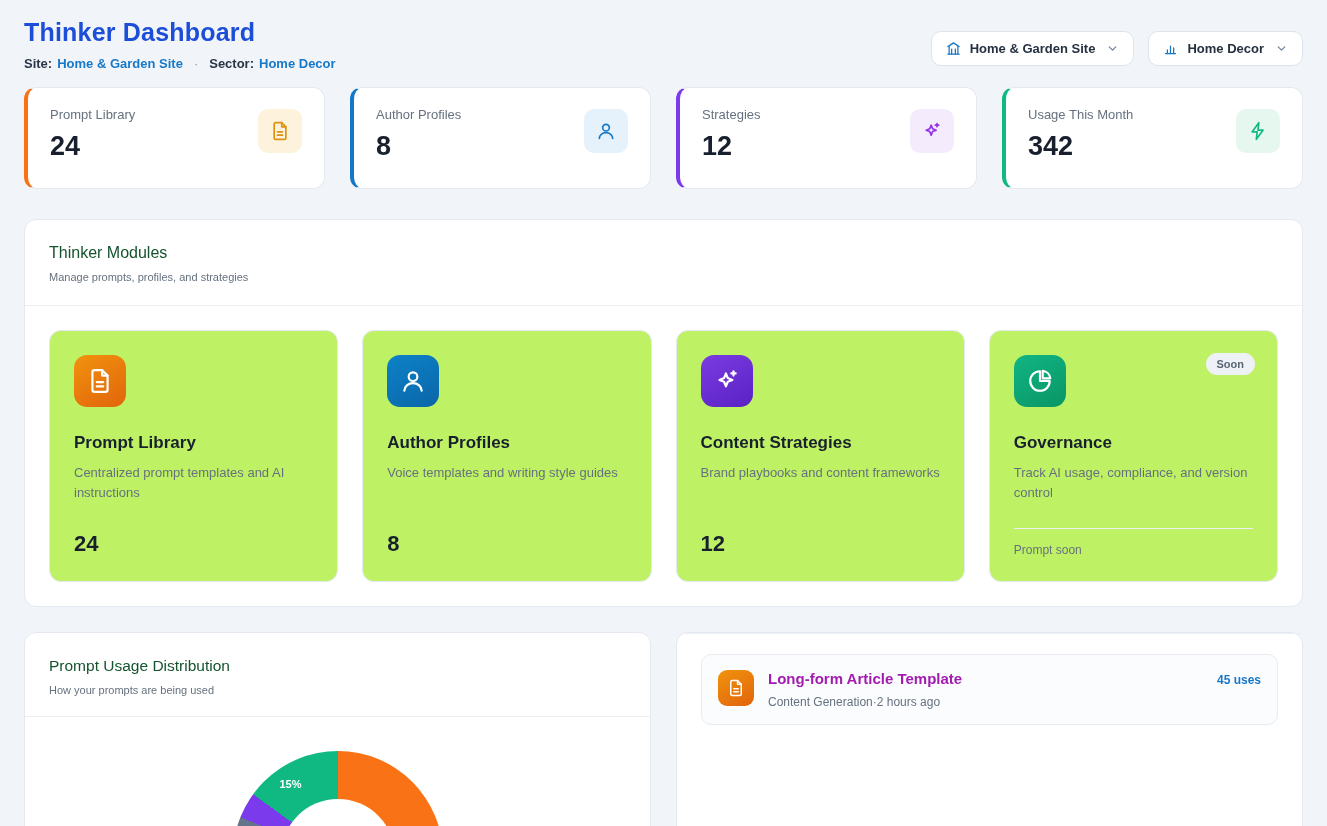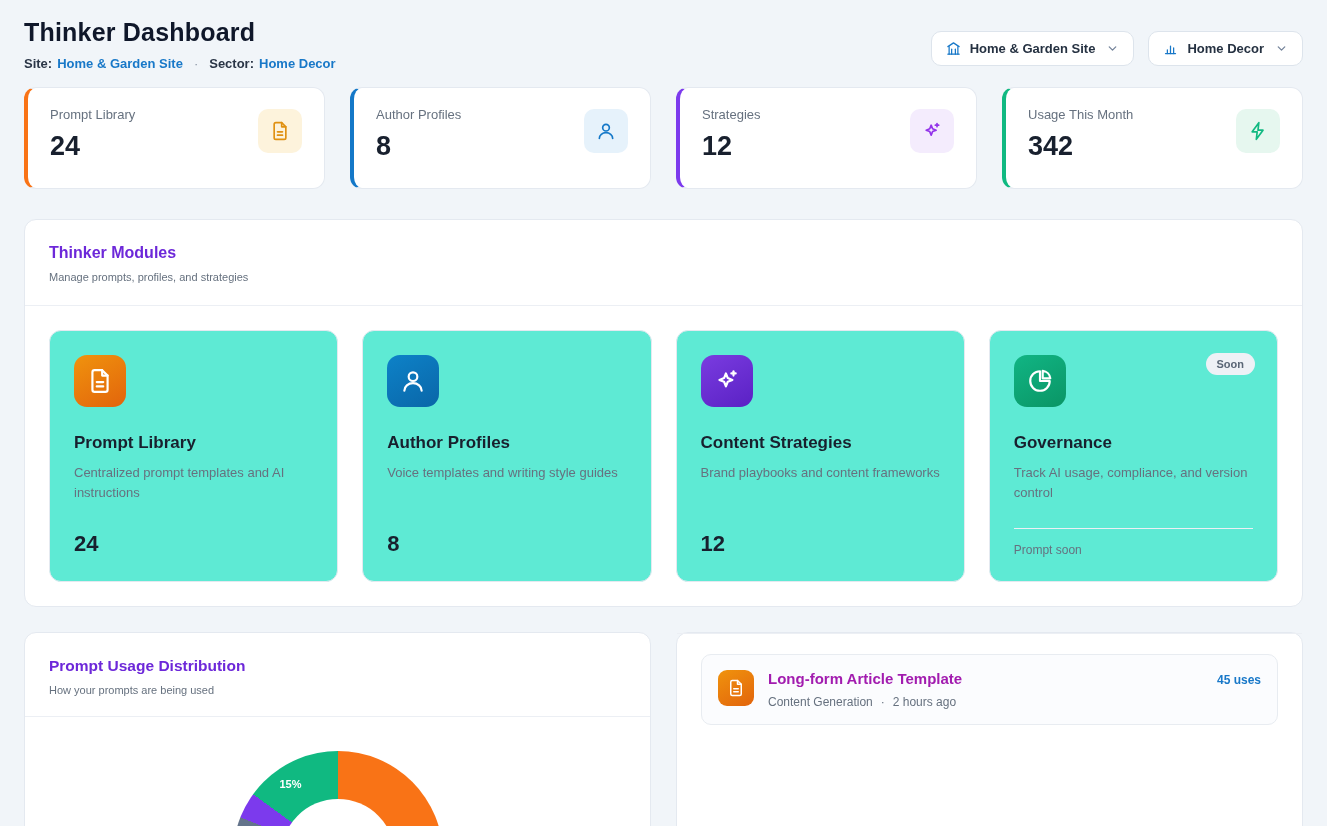--- a/index.html
+++ b/index.html
@@ -7,21 +7,21 @@
   body {
     background: #f1f5f9;
     font-family: "Liberation Sans", sans-serif;
     color: #1c2534;
     overflow: hidden;
   }
   .page { padding: 18px 24px; }
 
   
   .topbar { display: flex; justify-content: space-between; align-items: flex-start; }
-  .title { font-size: 25px; font-weight: 700; letter-spacing: .2px; color: #0f172a; }
+  .title { font-size: 25px; font-weight: 700; letter-spacing: .2px; color: #1d4ed8; }
   .meta { margin-top: 9px; font-size: 13px; font-weight: 700; color: #2a3546; display: flex; align-items: center; gap: 5px; }
   .meta .link { color: #1878c8; cursor: pointer; }
   .meta .dot { color: #8a94a4; font-weight: 400; margin: 0 6px; }
   .selectors { display: flex; gap: 14px; margin-top: 13px; }
   .select-btn {
     display: flex; align-items: center; gap: 9px;
     background: #fff; border: 1px solid #dde4ec; border-radius: 10px;
     padding: 9px 14px; font-size: 13px; font-weight: 700; color: #253141;
     cursor: pointer; font-family: inherit;
   }
@@ -40,28 +40,28 @@
   .stat-value { font-size: 27px; font-weight: 700; margin-top: 9px; color: #18202e; }
   .stat-icon {
     width: 44px; height: 44px; border-radius: 10px; margin-top: 2px;
     background: var(--tint, #eee); color: var(--icon, #888);
     display: flex; align-items: center; justify-content: center; flex-shrink: 0;
   }
 
   
   .panel { background: #fff; border: 1px solid #e4e9f0; border-radius: 12px; margin-top: 30px; }
   .panel-head { padding: 24px 24px 22px; }
-  .panel-title { font-size: 16px; font-weight: 700; color: #6d28d9; }
+  .panel-title { font-size: 16px; font-weight: 400; color: #14532d; }
   .panel-sub { font-size: 11px; color: #66717f; margin-top: 9px; }
   .panel-divider { border: 0; border-top: 1px solid #eceff4; }
 
   
   .modules { display: grid; grid-template-columns: repeat(4, 1fr); gap: 24px; padding: 24px; }
   .module {
-    position: relative; border: 1px solid #e4e9f0; border-radius: 12px; background: #5eead4;
+    position: relative; border: 1px solid #e4e9f0; border-radius: 12px; background: #bef264;
     padding: 24px; min-height: 252px; display: flex; flex-direction: column; cursor: pointer;
   }
   .module-icon {
     width: 52px; height: 52px; border-radius: 13px; color: #fff;
     background: linear-gradient(150deg, var(--c1, #999), var(--c2, #777));
     display: flex; align-items: center; justify-content: center; flex-shrink: 0;
   }
   .module-title { font-size: 17px; font-weight: 700; margin-top: 26px; color: #18202e; }
   .module-desc { font-size: 13px; color: #66717f; line-height: 1.55; margin-top: 10px; max-width: 240px; }
   .module-count { font-size: 22px; font-weight: 700; margin-top: auto; color: #18202e; }
@@ -100,21 +100,21 @@
     border: 1px solid #e8ecf1; background: #fbfcfe; border-radius: 10px;
     padding: 15px 16px; cursor: pointer;
   }
   .prompt-icon {
     width: 36px; height: 36px; border-radius: 9px; color: #fff; flex-shrink: 0;
     background: linear-gradient(150deg, #f0930d, #e2640c);
     display: flex; align-items: center; justify-content: center;
   }
   .prompt-body { flex: 1; }
   .prompt-title { font-size: 15px; font-weight: 700; color: #a21caf; }
-  .prompt-meta { display: flex; align-items: center; gap: 8px; font-size: 12px; color: #66717f; margin-top: 8px; }
+  .prompt-meta { display: flex; align-items: center; font-size: 12px; color: #66717f; margin-top: 8px; }
   .prompt-uses { font-size: 12px; font-weight: 700; color: #1878c8; margin-top: 3px; }
 </style>
 </head>
 <body>
 
 <div class="page">
 
   <div class="topbar">
     <div>
       <div class="title">Thinker Dashboard</div>

